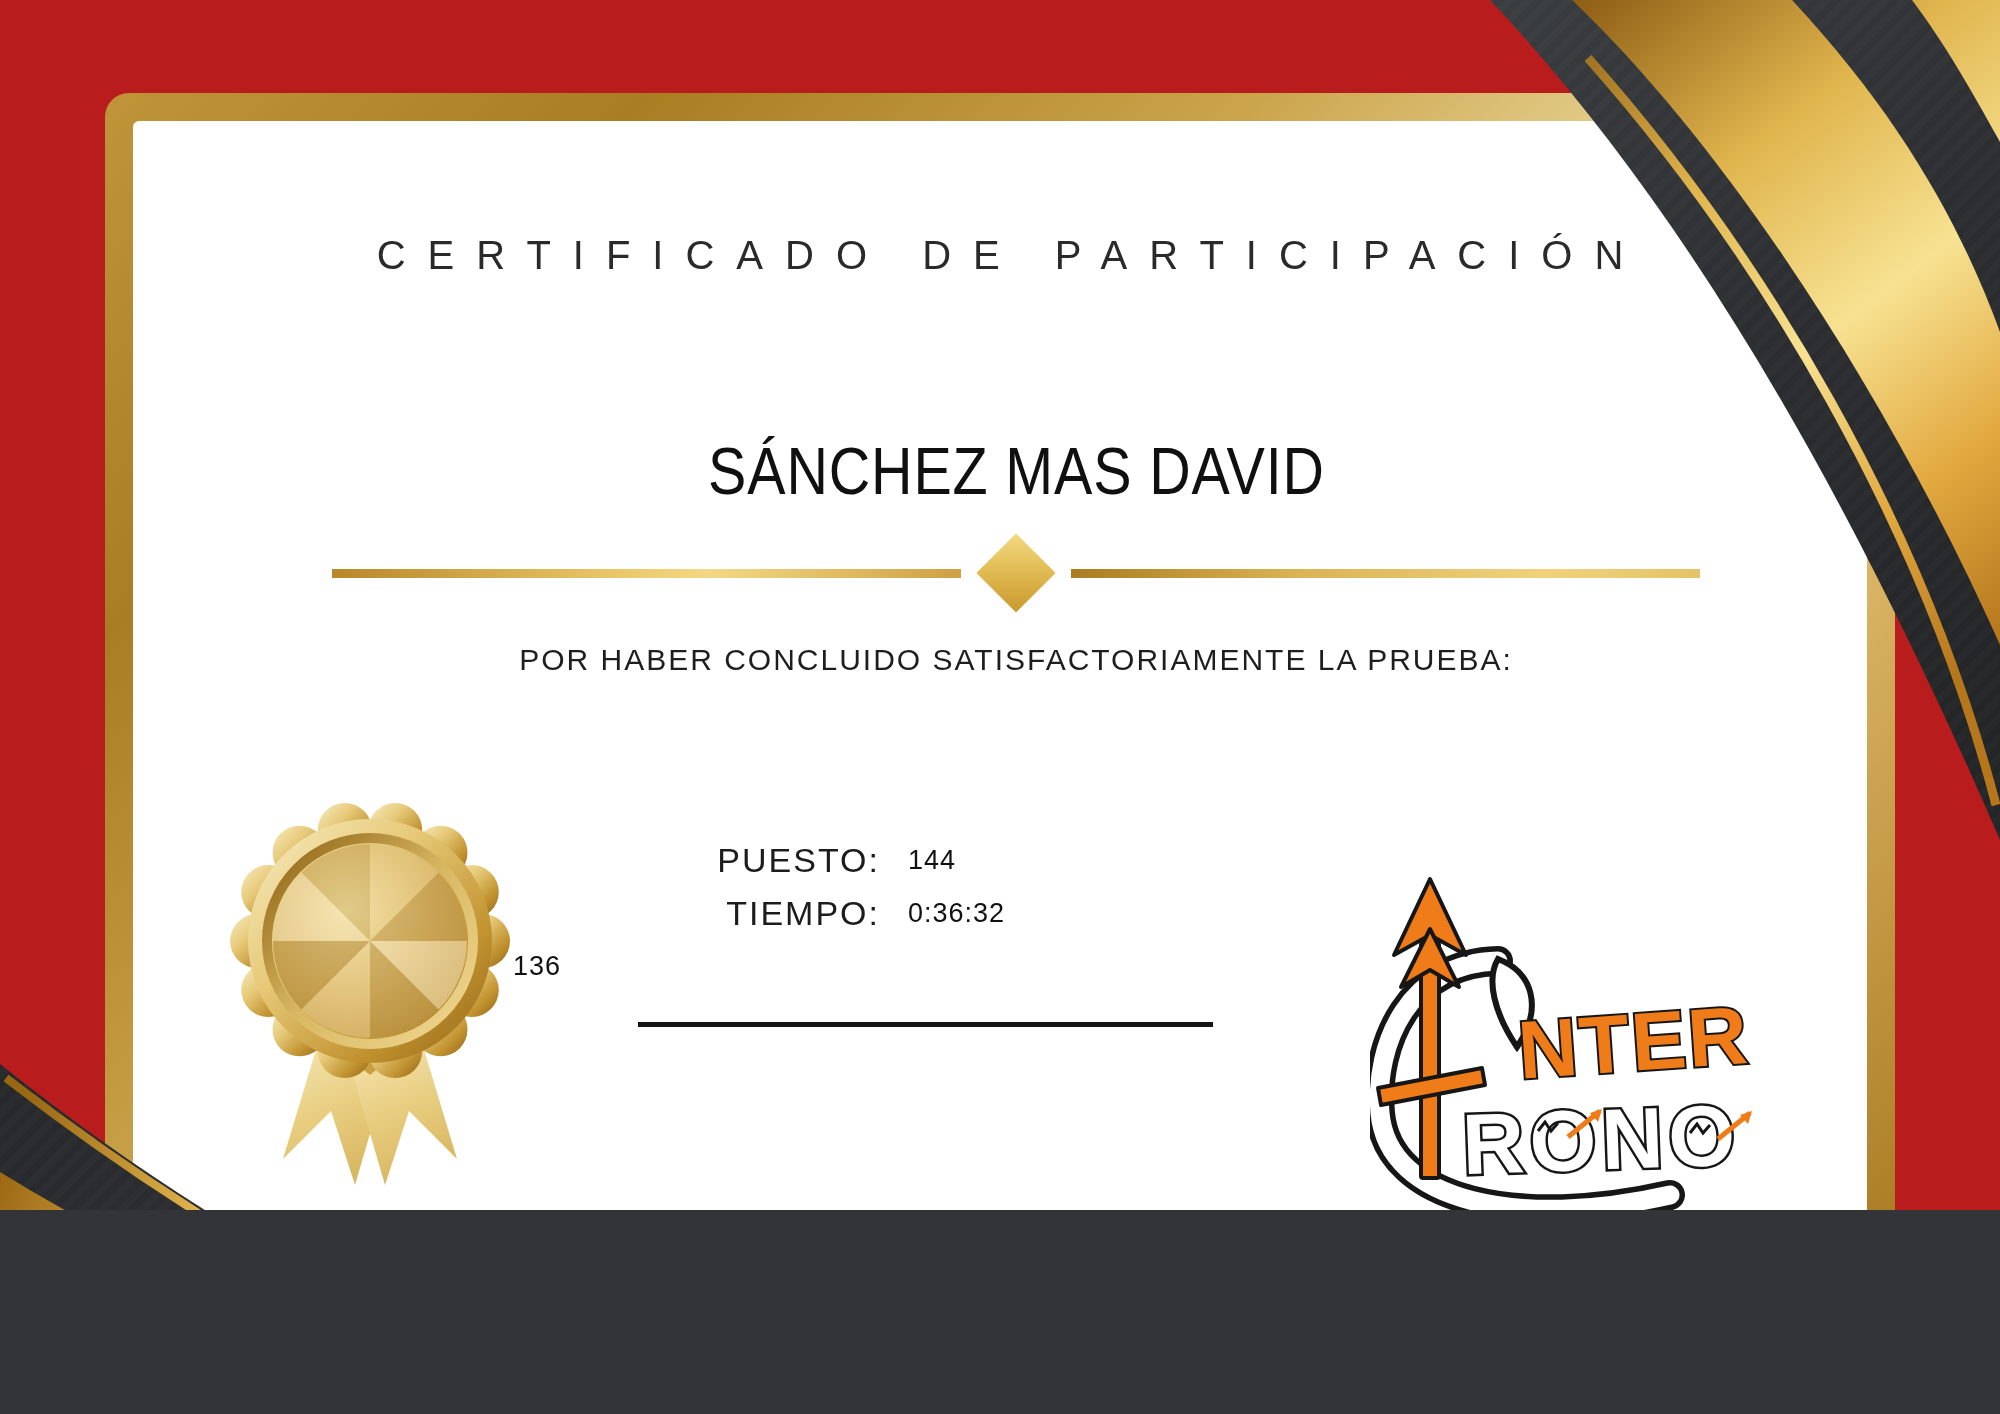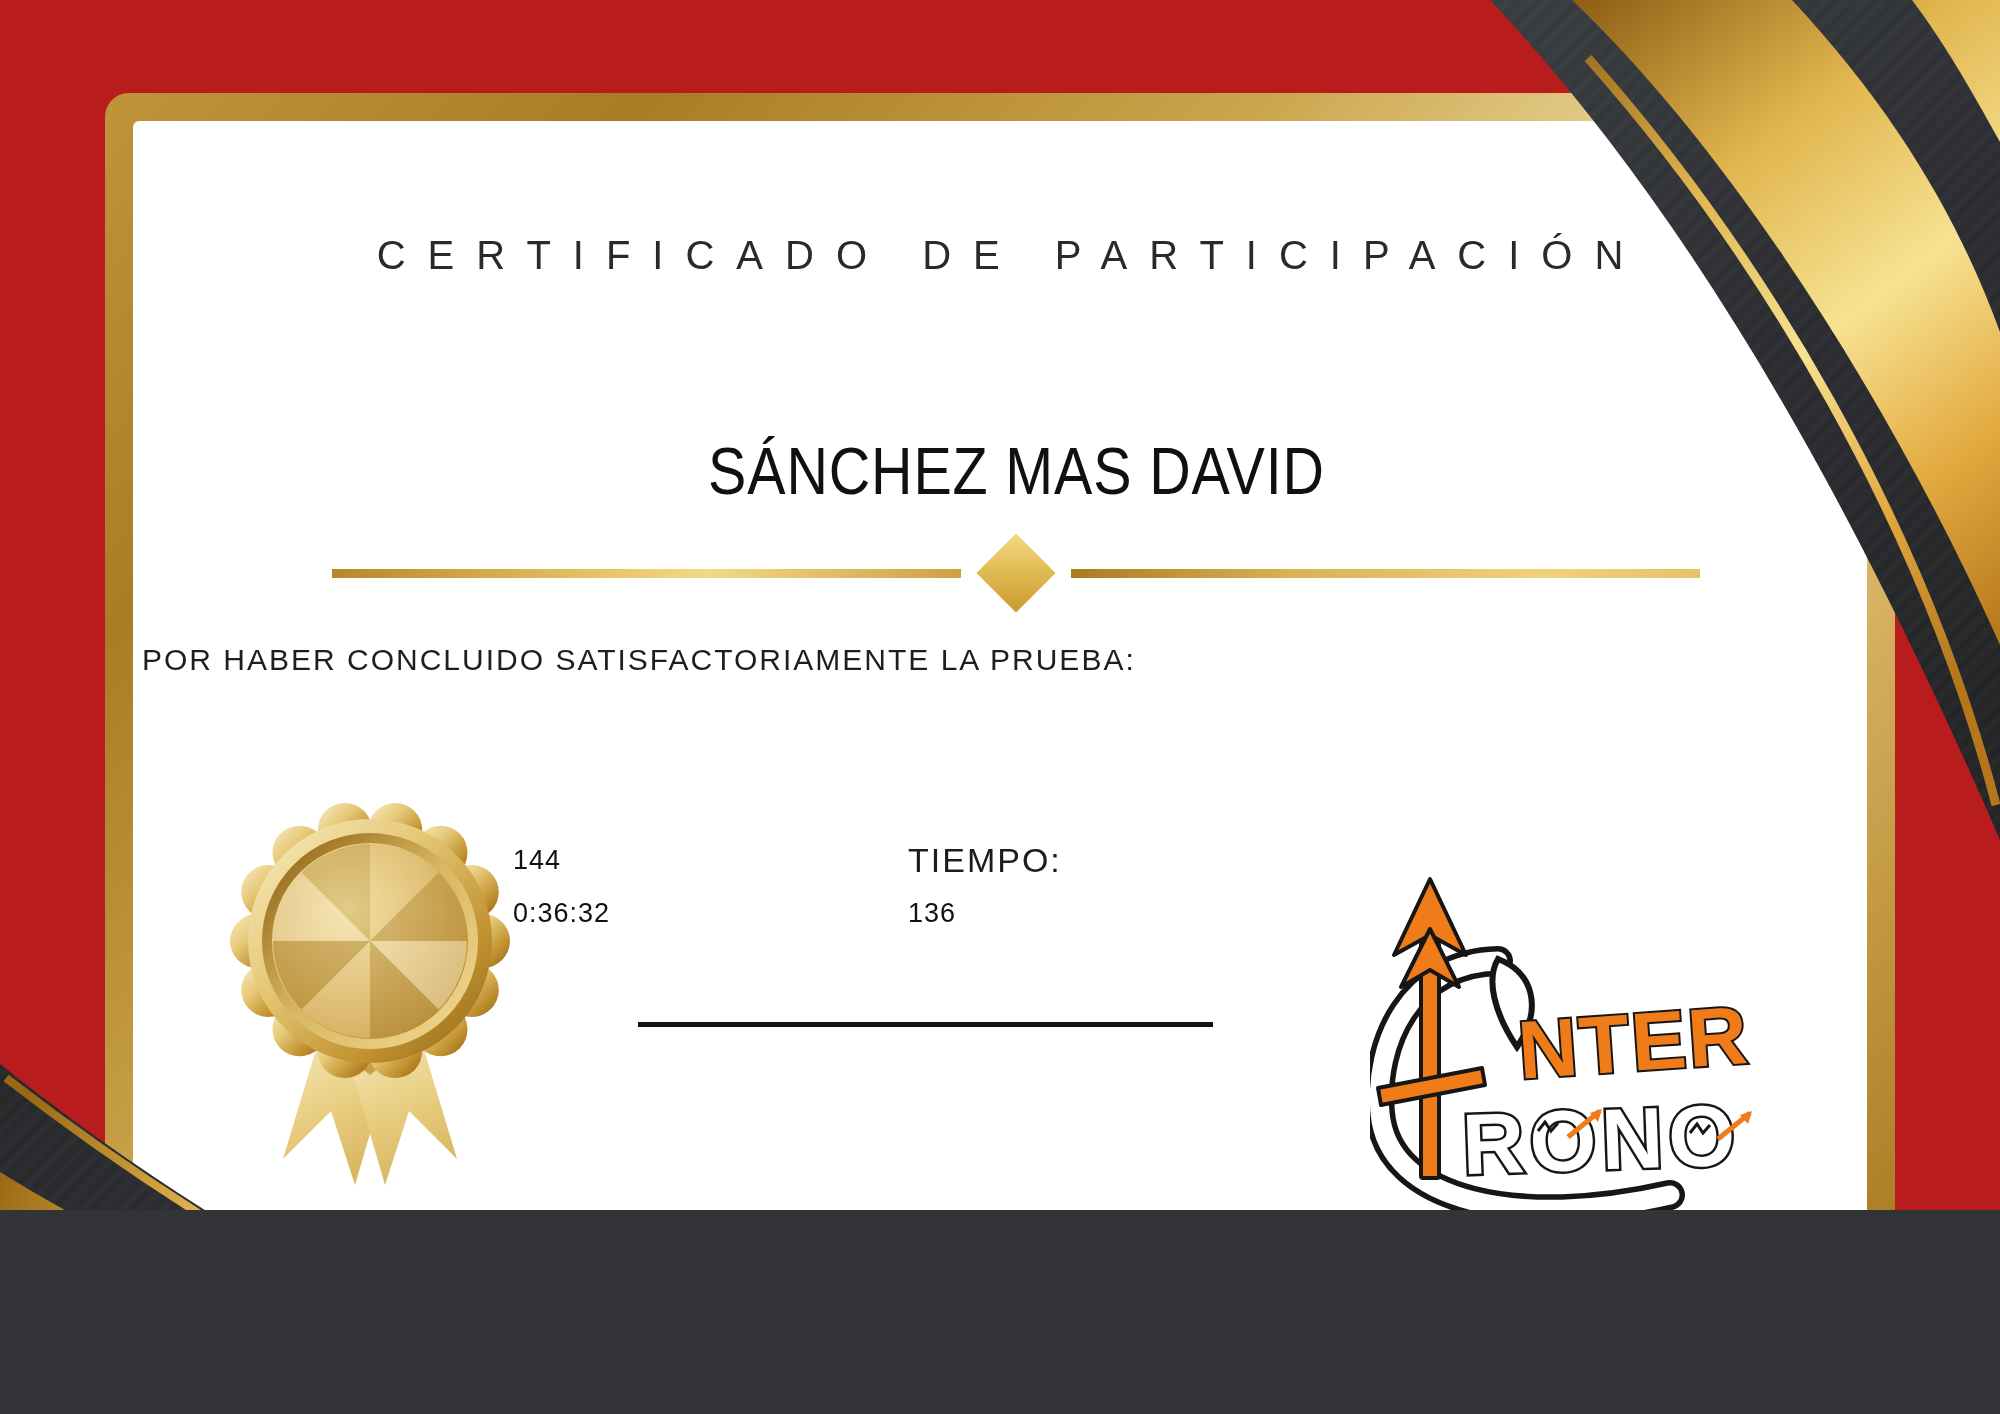--- a/index.html
+++ b/index.html
@@ -17,21 +17,21 @@
   .cert-name{position:absolute;top:312px;left:16px;width:100%;text-align:center;
     font-size:66px;color:#101010;font-weight:400;letter-spacing:1px;}
   .cert-name span{display:inline-block;transform:scaleX(.87);transform-origin:center;}
   .divider{position:absolute;left:0;top:0;width:100%;}
   .div-line{position:absolute;height:9px;top:448px;
     background:linear-gradient(90deg,#b8872a,#e9c768 45%,#f2d985 60%,#cfa044);}
   .div-line.left{left:199px;width:629px;}
   .div-line.right{left:938px;width:629px;background:linear-gradient(90deg,#a97c20,#d9b254 35%,#f0d27c 75%,#e5c367);}
   .div-diamond{position:absolute;left:855px;top:424px;width:56px;height:56px;
     background:linear-gradient(135deg,#f3d981,#e2bd55 45%,#c9992e);transform:rotate(45deg);}
-  .cert-subtitle{position:absolute;top:522px;left:9px;width:100%;text-align:left;
+  .cert-subtitle{position:absolute;top:522px;left:16px;width:100%;text-align:center;
     font-size:30px;letter-spacing:2px;color:#1e1e1e;font-weight:400;}
   .stats{position:absolute;left:380px;top:720px;display:grid;
     grid-template-columns:367px auto;column-gap:28px;row-gap:15px;}
   .stat-label{font-size:34px;color:#1c1c1c;text-align:right;letter-spacing:2px;line-height:38px;}
   .stat-value{font-size:27px;color:#111;text-align:left;line-height:38px;letter-spacing:1px;}
   .sign-line{position:absolute;left:505px;top:901px;width:575px;height:5px;background:#141414;}
   .medal{position:absolute;left:92px;top:672px;}
   .logo{position:absolute;left:1237px;top:752px;}
   
   .ribbons{position:absolute;left:0;top:0;width:2000px;height:1414px;pointer-events:none;}
@@ -52,20 +52,21 @@
 
       <div class="divider">
         <div class="div-line left"></div>
         <div class="div-diamond"></div>
         <div class="div-line right"></div>
       </div>
 
       <div class="cert-subtitle">POR HABER CONCLUIDO SATISFACTORIAMENTE LA PRUEBA:</div>
 
       <div class="stats">
+        <div class="stat-label">PUESTO:</div>
         <div class="stat-value">144</div>
         <div class="stat-label">TIEMPO:</div>
         <div class="stat-value">0:36:32</div>
         <div class="stat-value">136</div>
       </div>
 
       <div class="sign-line"></div>
 
       <svg class="medal" width="290" height="400" viewBox="0 0 290 400">
         <defs>

